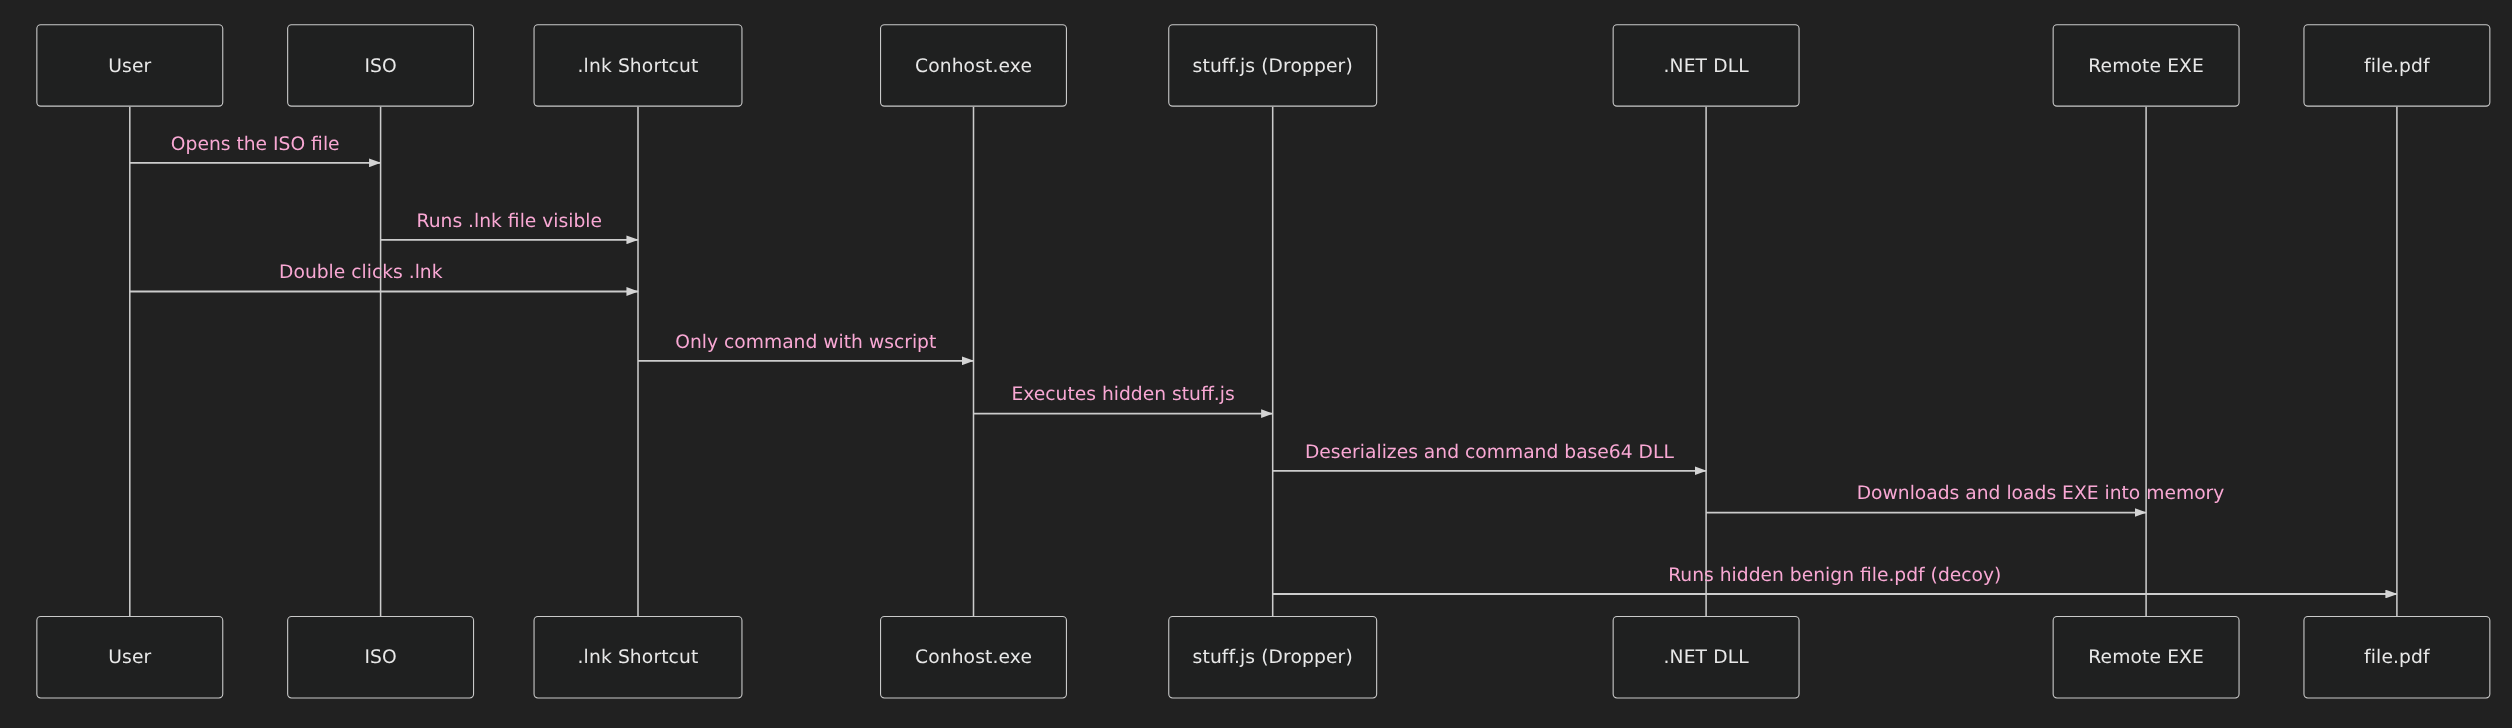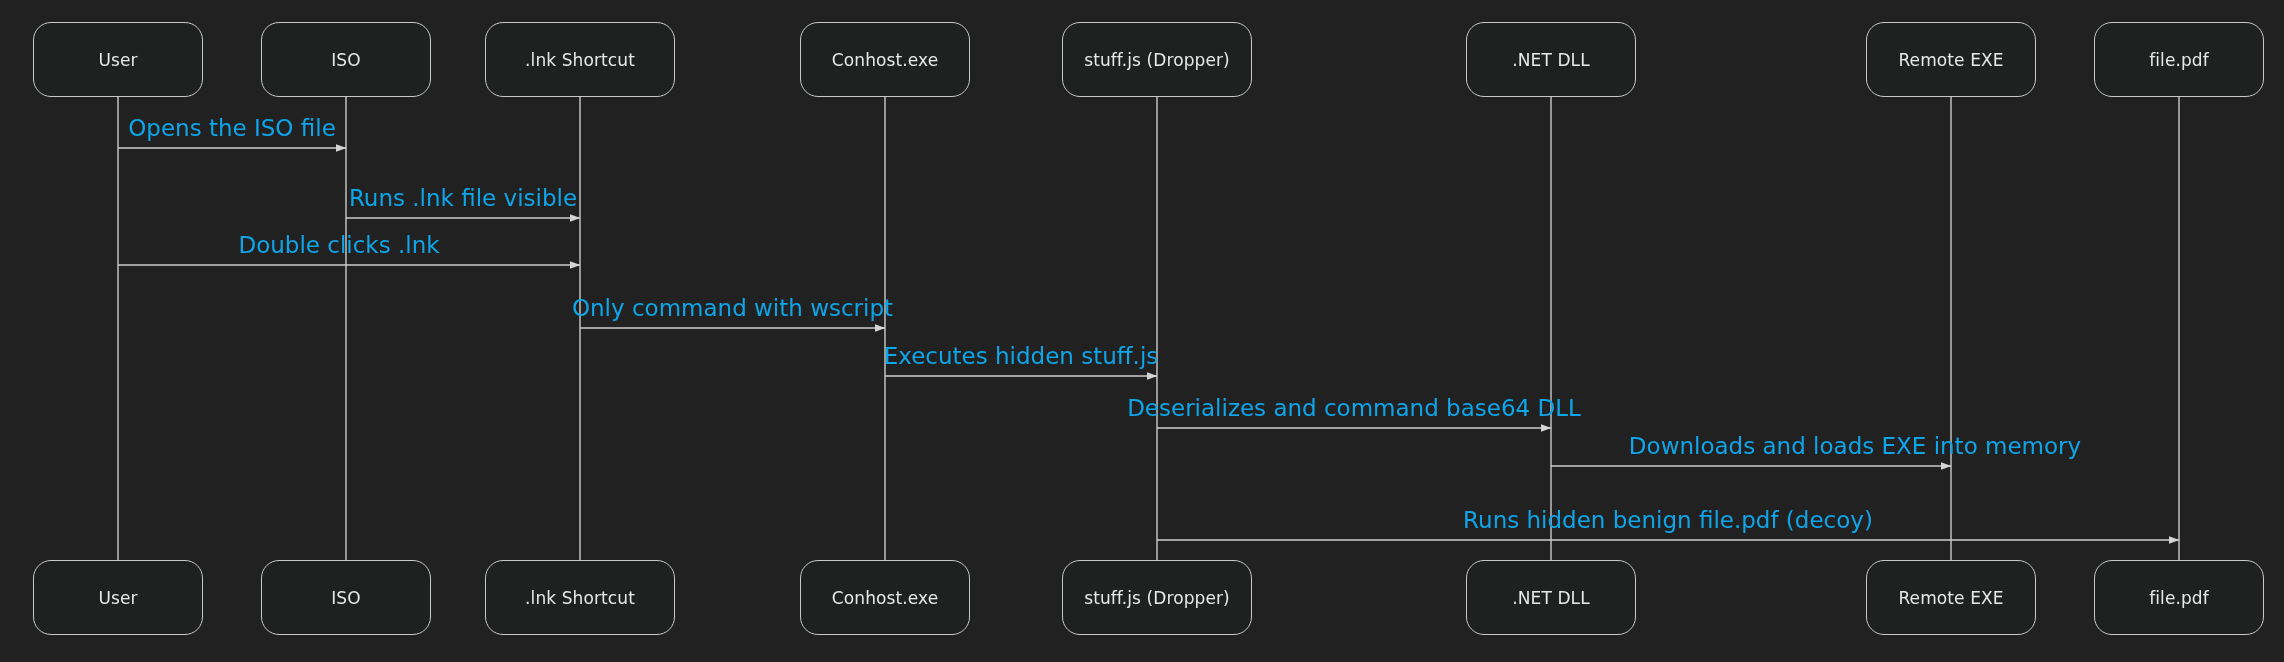--- a/index.html
+++ b/index.html
@@ -23,36 +23,36 @@
     position: absolute;
     top: 0; left: 0;
     width: 2284px;
     height: 662px;
   }
   .actor-box {
     position: absolute;
     box-sizing: border-box;
     background: #1f2020;
     border: 1.6px solid #c9c9c9;
-    border-radius: 18px;
+    border-radius: 4px;
     display: flex;
     align-items: center;
     justify-content: center;
   }
   .actor-label {
     color: #e8e8e8;
     font-size: 17px;
     letter-spacing: 0.1px;
     white-space: nowrap;
     text-align: center;
   }
   .msg-label {
     position: absolute;
-    color: #0ea5e9;
-    font-size: 23px;
+    color: #f9a8d4;
+    font-size: 17px;
     white-space: nowrap;
     transform: translate(-50%, -100%);
     text-align: center;
   }
 </style>
 </head>
 <body>
 
 <div id="diagram">
 
@@ -132,21 +132,21 @@
       <div class="actor-box" style="left: 1866px; top: 560px; width: 170px; height: 75px;">
         <span class="actor-label">Remote EXE</span>
       </div>
       <div class="actor-box" style="left: 2094px; top: 560px; width: 170px; height: 75px;">
         <span class="actor-label">file.pdf</span>
       </div>
     </div>
   <div id="labels">
       <div class="msg-label" style="left: 232px; top: 141px;">Opens the ISO file</div>
       <div class="msg-label" style="left: 463px; top: 211px;">Runs .lnk file visible</div>
-      <div class="msg-label" style="left: 339px; top: 258px;">Double clicks .lnk</div>
+      <div class="msg-label" style="left: 328px; top: 258px;">Double clicks .lnk</div>
       <div class="msg-label" style="left: 732.5px; top: 321px;">Only command with wscript</div>
       <div class="msg-label" style="left: 1021px; top: 369px;">Executes hidden stuff.js</div>
       <div class="msg-label" style="left: 1354px; top: 421px;">Deserializes and command base64 DLL</div>
       <div class="msg-label" style="left: 1855px; top: 459px;">Downloads and loads EXE into memory</div>
       <div class="msg-label" style="left: 1668px; top: 533px;">Runs hidden benign file.pdf (decoy)</div>
     </div>
 
 </div>
 
 </body></html>

